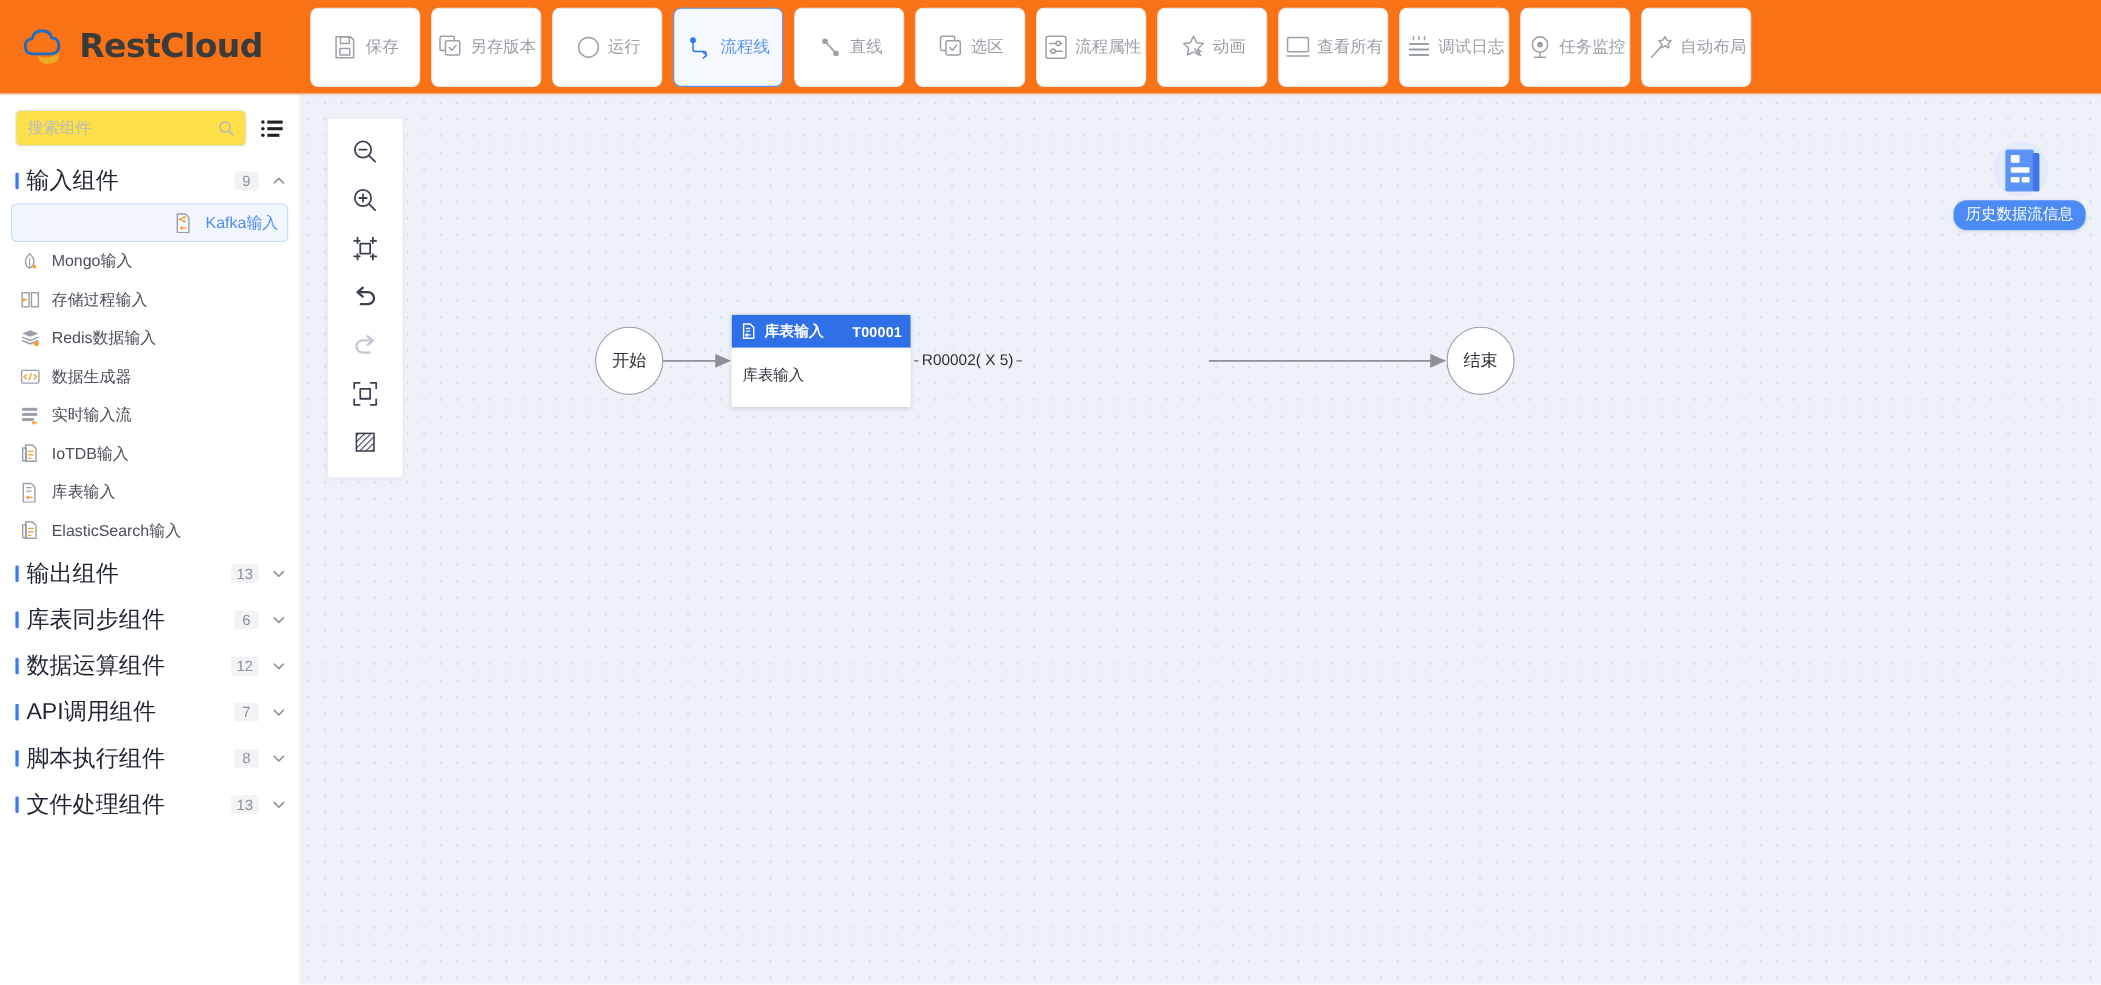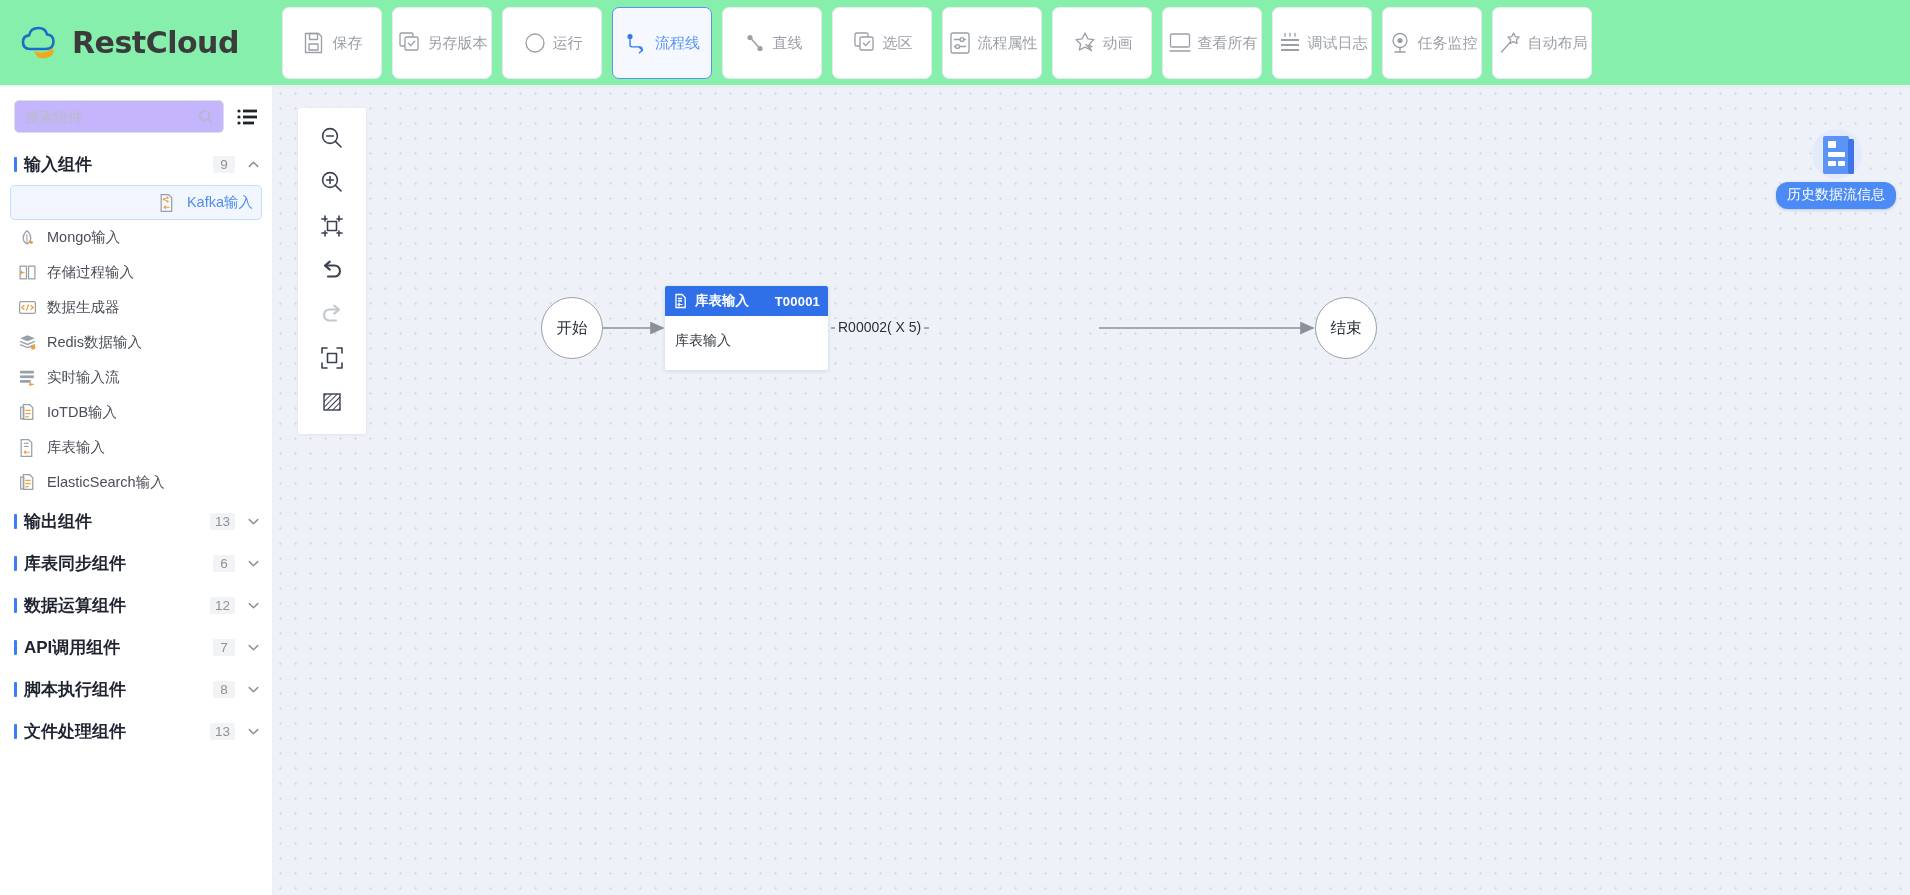--- a/index.html
+++ b/index.html
@@ -7,21 +7,21 @@
     width: 1910px; height: 895px;
     font-family: "Liberation Sans", "DejaVu Sans", sans-serif;
     background: #ffffff;
     overflow: hidden;
   }
   #app { position: relative; width: 1910px; height: 895px; }
 
   
   .topbar {
     position: absolute; left: 0; top: 0; width: 1910px; height: 86px;
-    background: #86efac;
+    background: #f97316;
     display: flex; align-items: center;
     border-bottom: 1px solid #eef0f4;
     box-shadow: 0 1px 3px rgba(0,0,0,0.04);
     z-index: 20;
   }
   .brand {
     width: 272px; height: 86px; display: flex; align-items: center;
     padding-left: 16px; gap: 10px; flex: 0 0 272px;
   }
   .brand-logo { width: 46px; height: 40px; position: relative; flex: 0 0 46px; }
@@ -49,37 +49,37 @@
     position: absolute; left: 0; top: 86px; width: 273px; height: 809px;
     background: #fff; border-right: 1px solid #edeff3;
     overflow: hidden; z-index: 10;
   }
   .search-row {
     display: flex; align-items: center; gap: 12px;
     padding: 14px 14px 10px 14px;
   }
   .search-box {
     position: relative; flex: 1 1 auto; height: 33px;
-    border: 1px solid #dcdfe6; border-radius: 5px; background: #c4b5fd;
+    border: 1px solid #dcdfe6; border-radius: 5px; background: #fde047;
     display: flex; align-items: center; padding: 0 10px;
   }
   .search-box input {
     border: 0; outline: 0; width: 100%; font-size: 14.5px; color: #5a5f66;
     background: transparent; font-family: "Liberation Sans", sans-serif;
   }
   .search-box input::placeholder { color: #b8bcc4; }
   .search-icn { width: 15px; height: 15px; color: #b3b7bf; flex: 0 0 15px; }
   .list-toggle { width: 22px; height: 22px; flex: 0 0 22px; cursor: pointer; color: #1f2328; }
 
   .group-head {
     display: flex; align-items: center; height: 42px;
     padding: 0 12px 0 14px; cursor: pointer; position: relative;
   }
   .group-bar { width: 3px; height: 15px; background: #3e7bfa; border-radius: 1px; margin-right: 7px; flex:0 0 3px;}
-  .group-title { font-size: 17px; font-weight: 700; color: #1f2430; flex: 1 1 auto; }
+  .group-title { font-size: 21px; font-weight: 400; color: #1f2430; flex: 1 1 auto; }
   .group-count {
     font-size: 13.5px; color: #8d9199; background: #f2f3f5;
     min-width: 22px; text-align: center; padding: 1px 5px; border-radius: 2px;
     margin-right: 12px;
   }
   .chev { width: 13px; height: 13px; color: #8d9199; flex: 0 0 13px; }
 
   .comp-item {
     display: flex; align-items: center; gap: 10px; height: 35px;
     margin: 0 10px; padding: 0 8px; border-radius: 5px; cursor: pointer;
@@ -318,33 +318,33 @@
           <div class="comp-item">
           <svg class="citem-icon" viewBox="0 0 18 18">
               <rect x="2" y="3" width="6" height="12" fill="none" stroke="#9aa0aa" stroke-width="1.2"></rect>
               <rect x="10" y="3" width="6" height="12" fill="none" stroke="#9aa0aa" stroke-width="1.2"></rect>
               <path d="M6.2 9H2.6m1.4-1.4L2.5 9l1.5 1.4" fill="none" stroke="#f0a132" stroke-width="1.1"></path>
             </svg>
           <span class="clabel">存储过程输入</span>
         </div>
           <div class="comp-item">
           <svg class="citem-icon" viewBox="0 0 18 18">
-              <rect x="1.5" y="3.5" width="15" height="11" rx="1.5" fill="none" stroke="#9aa0aa" stroke-width="1.2"></rect>
-              <path d="M6 6.8 3.6 9 6 11.2M12 6.8 14.4 9 12 11.2M10 6l-2 6" fill="none" stroke="#f0a132" stroke-width="1.2"></path>
-            </svg>
-          <span class="clabel">数据生成器</span>
-        </div>
-          <div class="comp-item">
-          <svg class="citem-icon" viewBox="0 0 18 18">
               <path d="M9 2.2 16 5 9 7.8 2 5z" fill="#9aa0aa"></path>
               <path d="M2 8 9 10.8 16 8" fill="none" stroke="#9aa0aa" stroke-width="1.3"></path>
               <path d="M2 11 9 13.8 16 11" fill="none" stroke="#9aa0aa" stroke-width="1.3"></path>
               <circle cx="14.3" cy="13.6" r="2.2" fill="#f0a132"></circle>
             </svg>
           <span class="clabel">Redis数据输入</span>
+        </div>
+          <div class="comp-item">
+          <svg class="citem-icon" viewBox="0 0 18 18">
+              <rect x="1.5" y="3.5" width="15" height="11" rx="1.5" fill="none" stroke="#9aa0aa" stroke-width="1.2"></rect>
+              <path d="M6 6.8 3.6 9 6 11.2M12 6.8 14.4 9 12 11.2M10 6l-2 6" fill="none" stroke="#f0a132" stroke-width="1.2"></path>
+            </svg>
+          <span class="clabel">数据生成器</span>
         </div>
           <div class="comp-item">
           <svg class="citem-icon" viewBox="0 0 18 18">
               <rect x="2" y="2.6" width="13" height="2.6" fill="#9aa0aa"></rect>
               <rect x="2" y="7" width="13" height="2.6" fill="#9aa0aa"></rect>
               <rect x="2" y="11.4" width="10" height="2.6" fill="#9aa0aa"></rect>
               <path d="M15 15.5h-4m1.4-1.3-1.5 1.3 1.5 1.4" fill="none" stroke="#f0a132" stroke-width="1.2"></path>
             </svg>
           <span class="clabel">实时输入流</span>
         </div>

